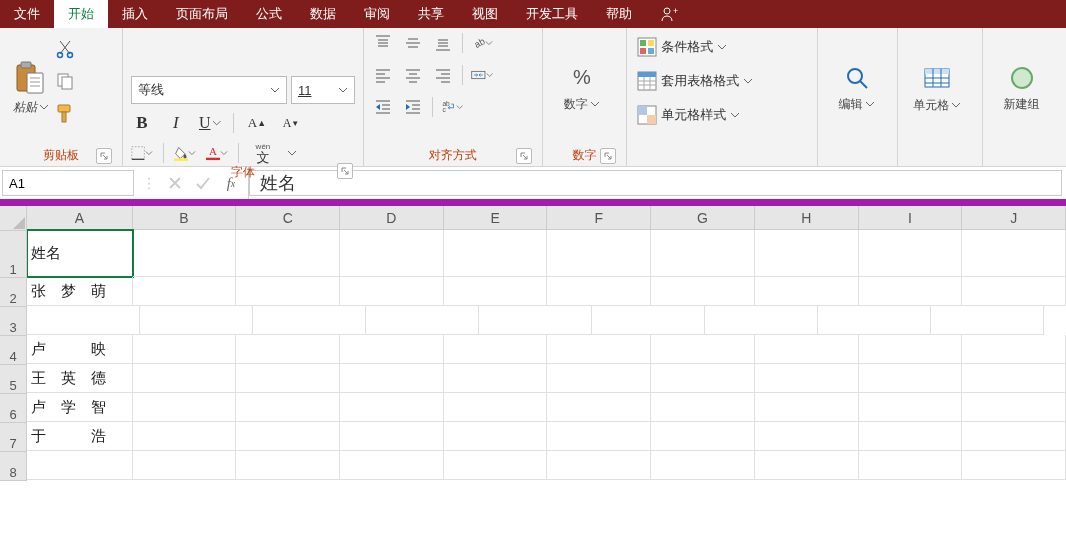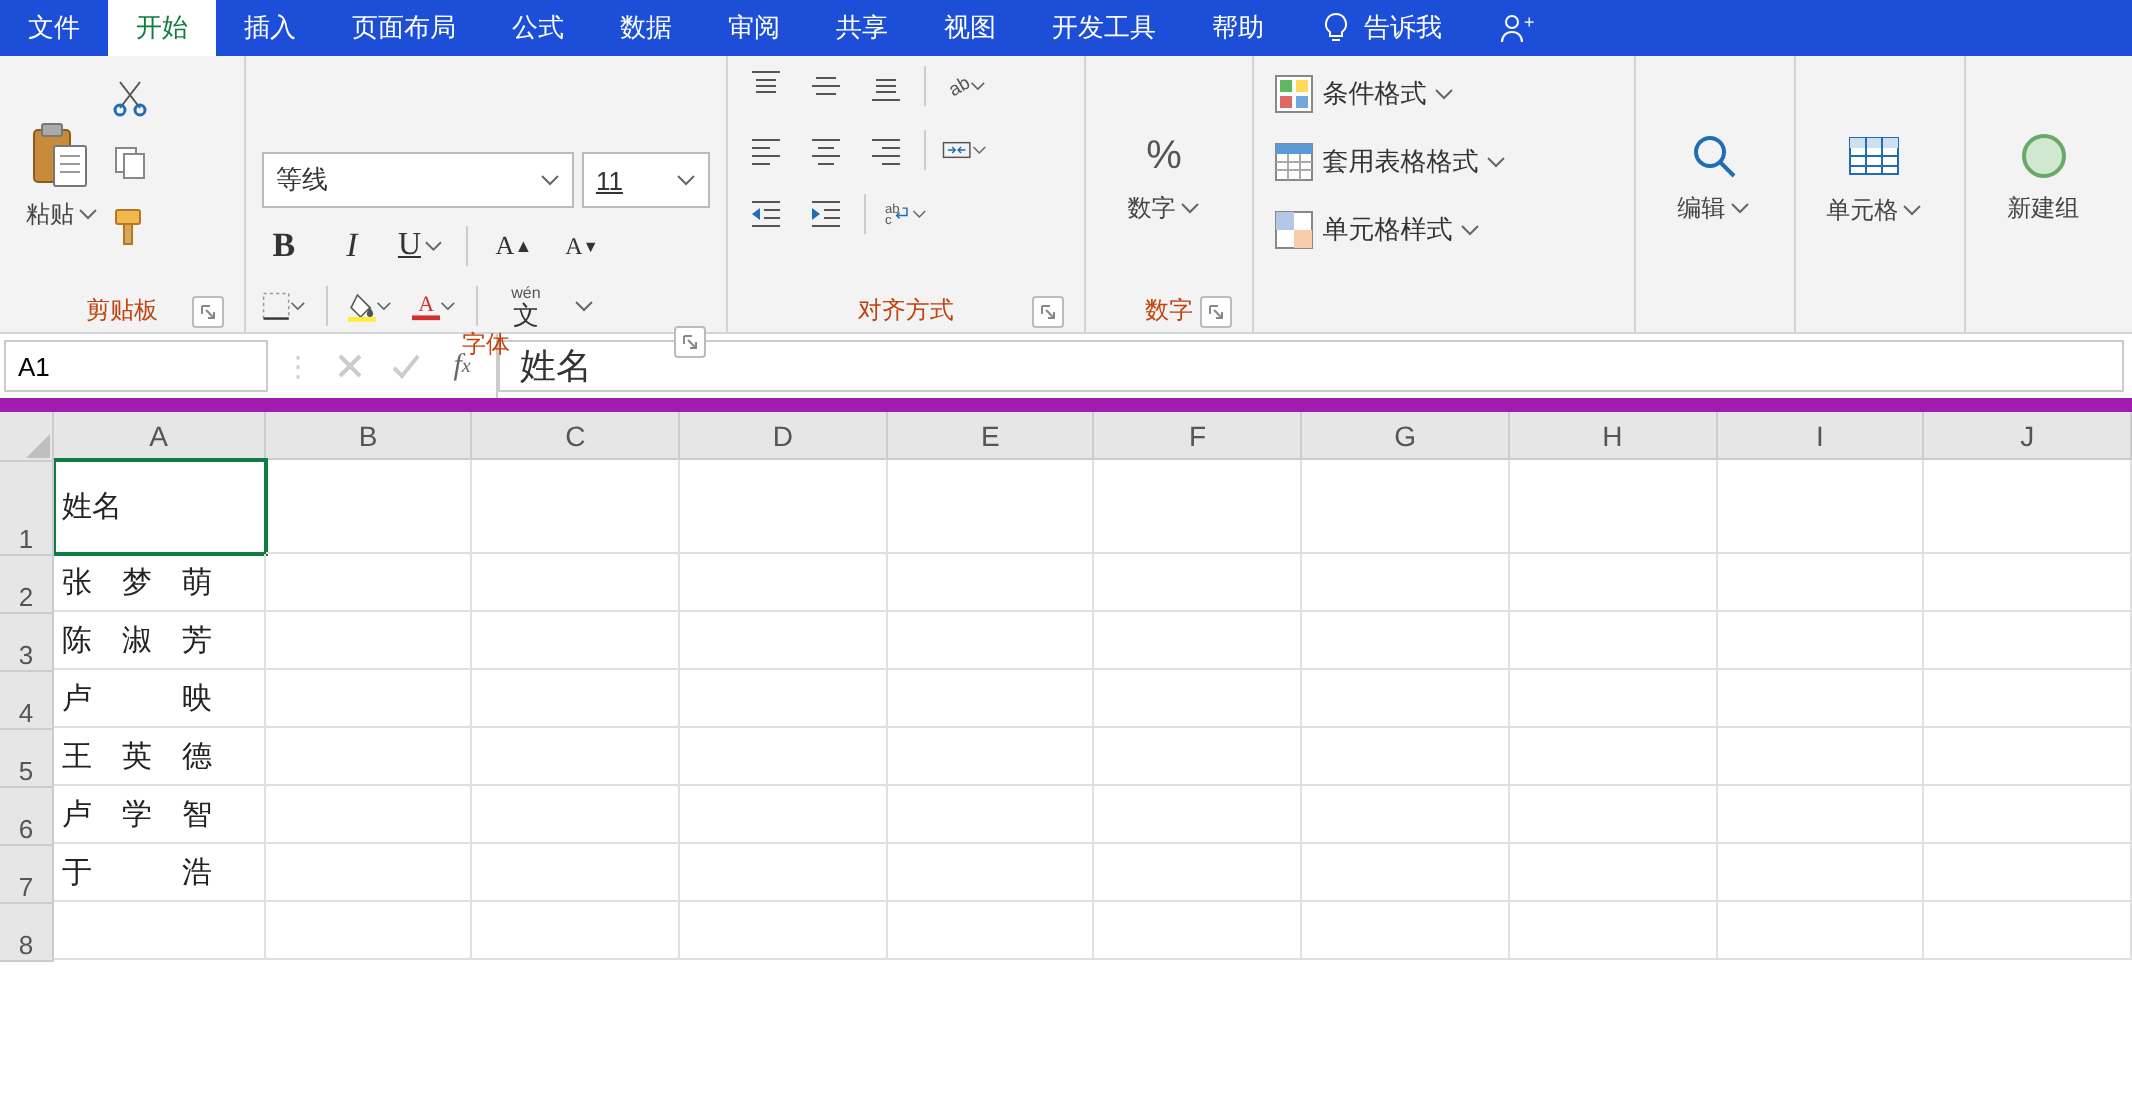--- a/index.html
+++ b/index.html
@@ -1,16 +1,16 @@
 <!DOCTYPE html>
 <html><head>
 <meta charset="utf-8">
 <style>
 html,body{margin:0;padding:0;font-family:"Microsoft YaHei",SimSun,Arial,sans-serif;font-size:13px;background:#fff;color:#333;user-select:none;}
-.ribbon-tabs{display:flex;align-items:stretch;height:28px;background:#1d4ed8;color:#fff;}
+.ribbon-tabs{display:flex;align-items:stretch;height:28px;background:#7f1d1d;color:#fff;}
 .tab{padding:0 14px;display:flex;align-items:center;cursor:pointer;font-size:13px;}
 .tab.active{background:#fff;color:#107c41;}
 .tab.tellme{display:flex;gap:6px;}
 .bulb{width:16px;height:16px;}
 .ribbon{display:flex;background:#f3f3f3;border-bottom:1px solid #d4d4d4;height:138px;}
 .group{border-right:1px solid #d4d4d4;display:flex;flex-direction:column;position:relative;padding:4px 8px 0 8px;}
 .group-body{flex:1;display:flex;align-items:flex-start;}
 .group-label{height:22px;display:flex;align-items:center;justify-content:center;font-size:12px;color:#c2410c;position:relative;}
 .dlaunch{position:absolute;right:2px;bottom:2px;width:14px;height:14px;border:1px solid #bbb;border-radius:2px;display:flex;align-items:center;justify-content:center;cursor:pointer;background:#fff;}
 .dlaunch svg{width:8px;height:8px;}
@@ -49,41 +49,34 @@
     <div class="tab active">开始</div>
     <div class="tab">插入</div>
     <div class="tab">页面布局</div>
     <div class="tab">公式</div>
     <div class="tab">数据</div>
     <div class="tab">审阅</div>
     <div class="tab">共享</div>
     <div class="tab">视图</div>
     <div class="tab">开发工具</div>
     <div class="tab">帮助</div>
-    <div class="tab tellme">
-      <svg class="bulb" viewBox="0 0 16 16">
-        <path d="M8 1a5 5 0 00-3 9v2h6v-2a5 5 0 00-3-9z" fill="none" stroke="#fff"></path>
-        <line x1="6" y1="14" x2="10" y2="14" stroke="#fff"></line>
-      </svg>
-      <span>告诉我</span>
-    </div>
     <div class="tab">
       <svg width="18" height="18" viewBox="0 0 18 18">
         <circle cx="7" cy="6" r="3" fill="none" stroke="#fff"></circle>
         <path d="M2 16c0-3 2-5 5-5s5 2 5 5" fill="none" stroke="#fff"></path>
         <text x="13" y="9" font-size="9" fill="#fff">+</text>
       </svg>
     </div>
   </div>
 
 <div class="ribbon">
 
   <div class="group" style="width:110px;">
     <div class="group-body">
-      <div class="vbtn" style="width:46px;">
+      <div class="vbtn" style="width:46px;font-style:italic;">
         <svg width="32" height="34" viewBox="0 0 32 34">
             <rect x="2" y="4" width="18" height="26" rx="2" fill="#c88b3c" stroke="#8a5a20"></rect>
             <rect x="6" y="1" width="10" height="6" rx="1" fill="#aaa" stroke="#777"></rect>
             <rect x="12" y="12" width="16" height="20" rx="1" fill="#fff" stroke="#777"></rect>
             <line x1="15" y1="17" x2="25" y2="17" stroke="#999"></line>
             <line x1="15" y1="21" x2="25" y2="21" stroke="#999"></line>
             <line x1="15" y1="25" x2="25" y2="25" stroke="#999"></line>
           </svg>
         <span class="vbtn-label">
             <span>粘贴</span>
@@ -511,21 +504,20 @@
           <div class="cell" style="width: 104px; height: 28px;"></div>
           <div class="cell" style="width: 104px; height: 28px;"></div>
           <div class="cell" style="width: 104px; height: 28px;"></div>
           <div class="cell" style="width: 104px; height: 28px;"></div>
           <div class="cell" style="width: 104px; height: 28px;"></div>
           <div class="cell" style="width: 104px; height: 28px;"></div>
           <div class="cell" style="width: 104px; height: 28px;"></div>
           <div class="cell" style="width: 104px; height: 28px;"></div>
         </div>
         <div class="datarow">
-          <div class="cell" style="width: 106px; height: 28px;">陈　淑　芳</div>
           <div class="cell" style="width: 104px; height: 28px;"></div>
           <div class="cell" style="width: 104px; height: 28px;"></div>
           <div class="cell" style="width: 104px; height: 28px;"></div>
           <div class="cell" style="width: 104px; height: 28px;"></div>
           <div class="cell" style="width: 104px; height: 28px;"></div>
           <div class="cell" style="width: 104px; height: 28px;"></div>
           <div class="cell" style="width: 104px; height: 28px;"></div>
           <div class="cell" style="width: 104px; height: 28px;"></div>
           <div class="cell" style="width: 104px; height: 28px;"></div>
         </div>

